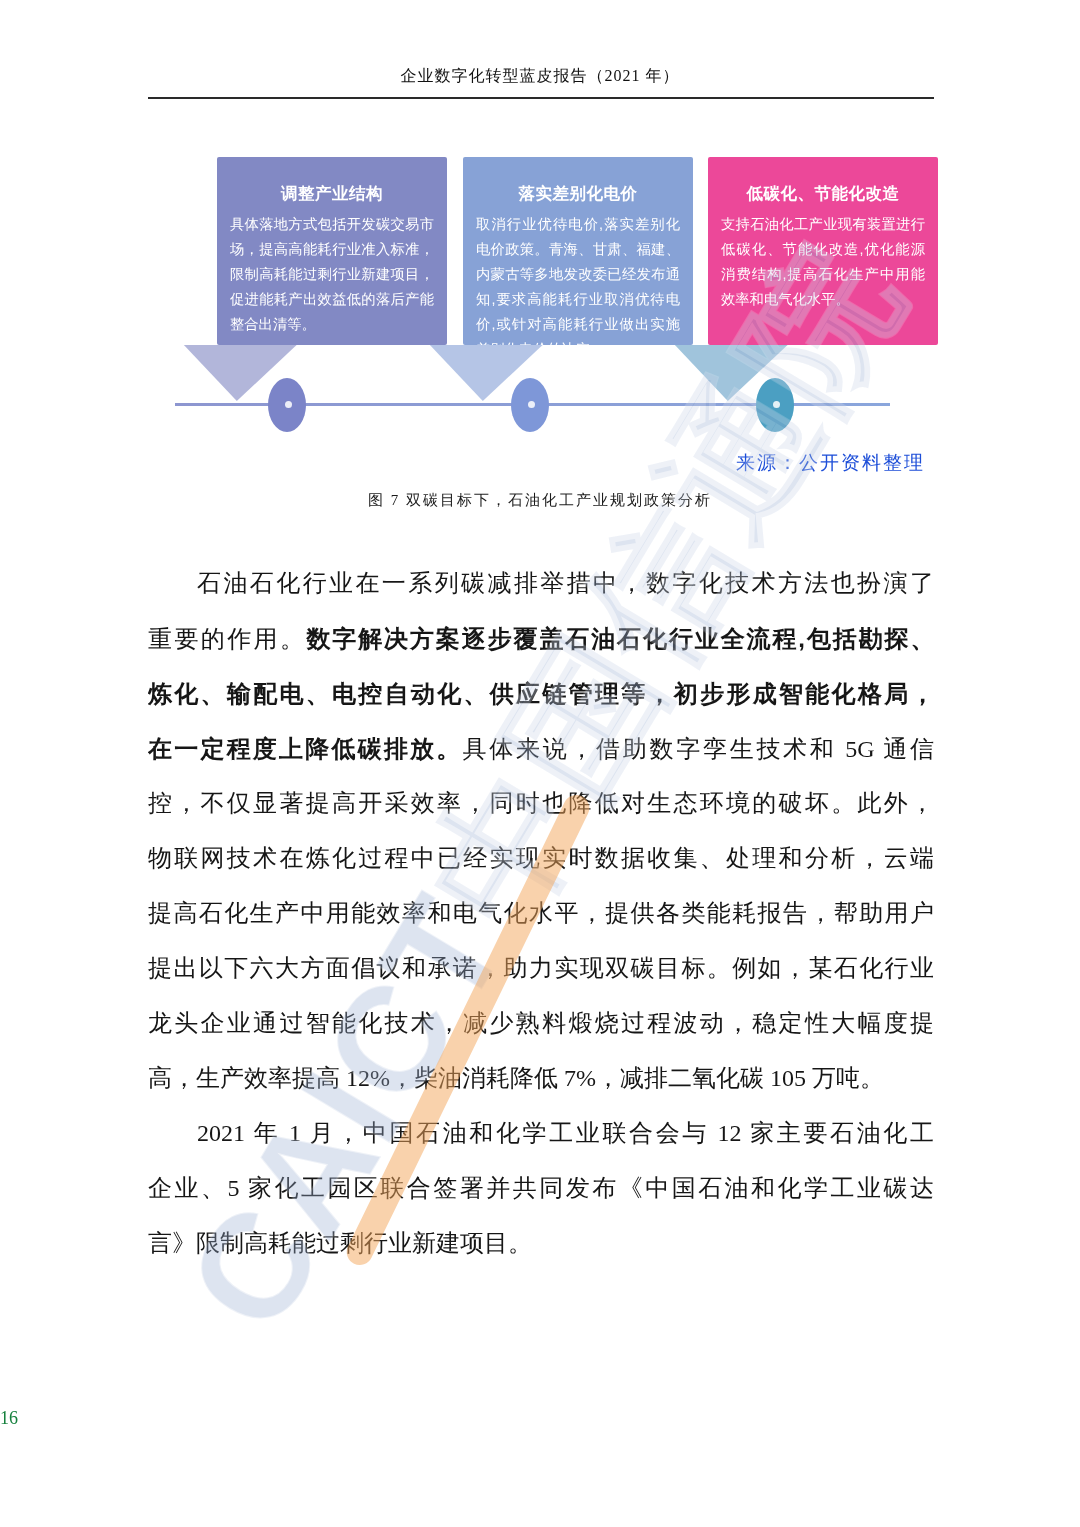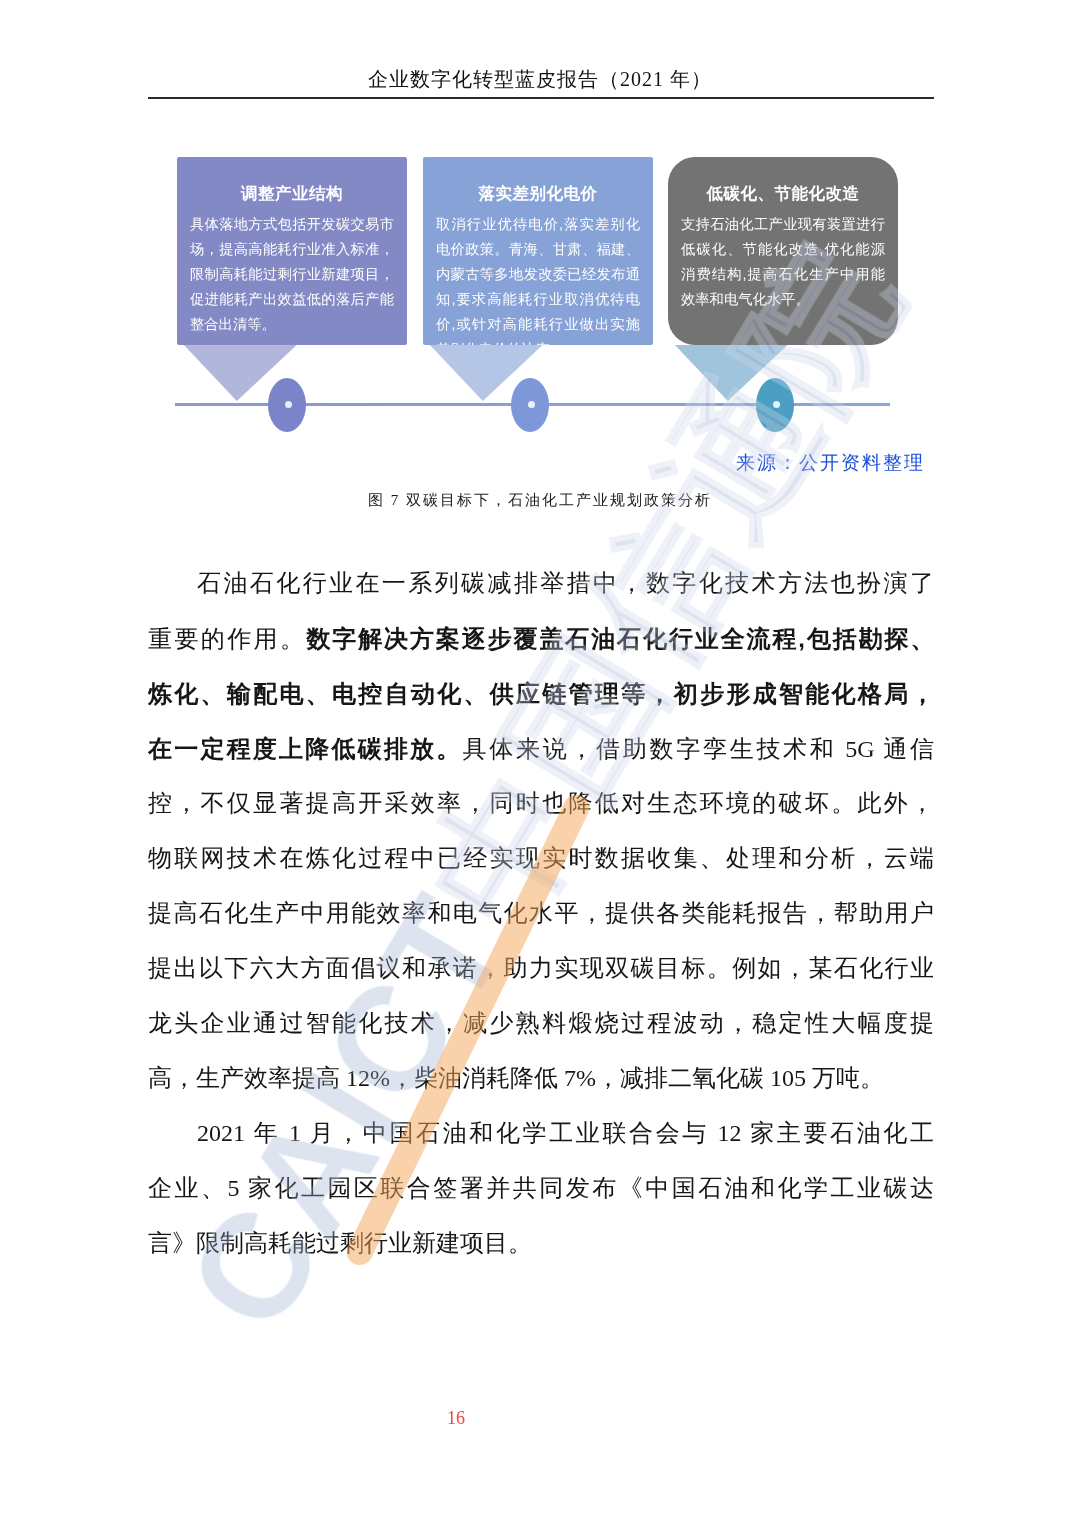--- a/index.html
+++ b/index.html
@@ -8,31 +8,31 @@
     width:1080px;height:1527px;
     margin:0 auto;
     background:#ffffff;
     overflow:hidden;
     font-family:"Liberation Serif","DejaVu Serif",serif;
     color:#1c1c1c;
   }
   
   .header-title{
     position:absolute;top:66px;left:0;width:1080px;
-    text-align:center;font-size:20px;letter-spacing:1px;color:#111;
+    text-align:center;font-size:16px;letter-spacing:1px;color:#111;
   }
   .header-rule{
     position:absolute;top:97px;left:148px;width:786px;height:2px;background:#2a2a2a;
   }
   
   .figure-box{
     position:absolute;top:157px;width:230px;height:188px;
     border-radius:2px;color:#fff;
     font-family:"Liberation Sans","DejaVu Sans",sans-serif;
-    box-sizing:border-box;padding:26px 13px 8px 13px;
+    box-sizing:border-box;padding:26px 13px 8px 13px;margin-left:40px;
   }
   .figure-box .box-title{
     text-align:center;font-weight:700;font-size:16.5px;margin-bottom:7px;letter-spacing:.5px;
   }
   .figure-box .box-body{
     font-size:14.3px;line-height:25px;text-align:justify;
   }
   .box-0{left:177px;} .box-1{left:423px;} .box-2{left:668px;}
   .box-tail{
     position:absolute;top:345px;width:230px;height:56px;
@@ -71,21 +71,21 @@
   .line.last{text-align:left;white-space:normal;}
   .line.indent{text-indent:49px;}
   .seg{}
   .seg.bold{
     font-family:"Liberation Sans","DejaVu Sans",sans-serif;
     font-weight:700;letter-spacing:-.5px;
   }
   
   .page-number{
     position:absolute;top:1408px;left:0;width:912px;
-    text-align:center;font-size:18px;color:#ef4444;
+    font-size:18px;color:#15803d;
   }
   
   .watermark-layer{
     position:absolute;inset:0;z-index:6;pointer-events:none;
   }
   .watermark-text{
     position:absolute;left:-215px;top:688px;width:1520px;
     font-family:"Liberation Sans","DejaVu Sans",sans-serif;
     font-weight:700;font-size:150px;white-space:nowrap;text-align:center;
     transform:rotate(-59deg);transform-origin:50% 50%;
@@ -109,21 +109,21 @@
     <div class="header-rule"></div>
 
     <div class="figure-box box-0" style="background: rgb(130, 137, 196);">
       <div class="box-title">调整产业结构</div>
       <div class="box-body">具体落地方式包括开发碳交易市场，提高高能耗行业准入标准，限制高耗能过剩行业新建项目，促进能耗产出效益低的落后产能整合出清等。</div>
     </div>
     <div class="figure-box box-1" style="background: rgb(135, 162, 214);">
       <div class="box-title">落实差别化电价</div>
       <div class="box-body">取消行业优待电价,落实差别化电价政策。青海、甘肃、福建、内蒙古等多地发改委已经发布通知,要求高能耗行业取消优待电价,或针对高能耗行业做出实施差别化电价的决定。</div>
     </div>
-    <div class="figure-box box-2" style="background: #737373; border-radius: 27px;">
+    <div class="figure-box box-2" style="background: #ec4899;">
       <div class="box-title">低碳化、节能化改造</div>
       <div class="box-body">支持石油化工产业现有装置进行低碳化、节能化改造,优化能源消费结构,提高石化生产中用能效率和电气化水平。</div>
     </div>
 
     <div class="box-tail box-0" style="background: rgb(130, 137, 196);"></div>
     <div class="box-tail box-1" style="background: rgb(135, 162, 214);"></div>
     <div class="box-tail box-2" style="background: rgb(102, 160, 198);"></div>
 
     <div class="timeline-line"></div>
     <div class="timeline-dot dot-0" style="background: rgb(123, 132, 200);"></div>

